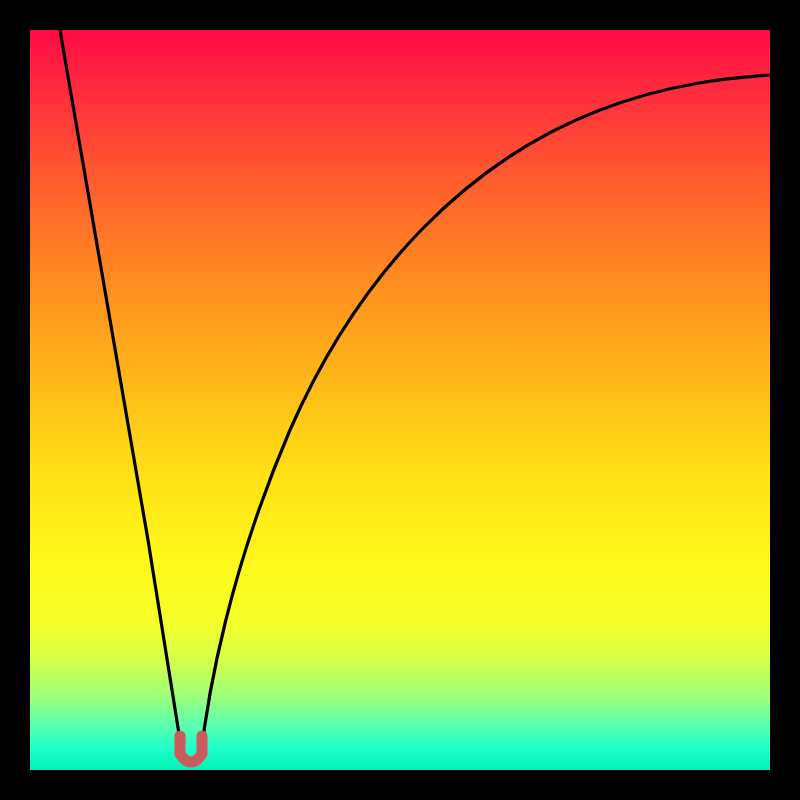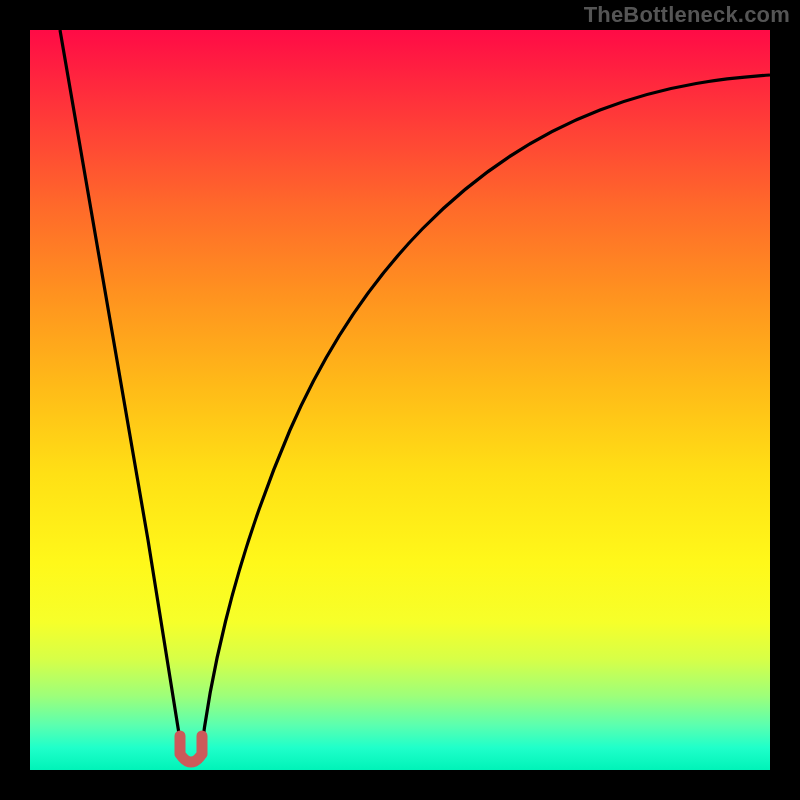--- a/index.html
+++ b/index.html
@@ -72,14 +72,13 @@
                C 330 240, 440 130, 570 80
                C 640 53, 700 48, 740 45"></path>
 
       <path fill="none" stroke="#cc5a5a" stroke-width="11" stroke-linecap="round" stroke-linejoin="round" d="M 150 706
                L 150 724
                Q 161 740 172 724
                L 172 706"></path>
     </svg>
   </div>
 
-  <div class="watermark">TheBottleneck.com</div>
 </div>
 
 </body></html>

